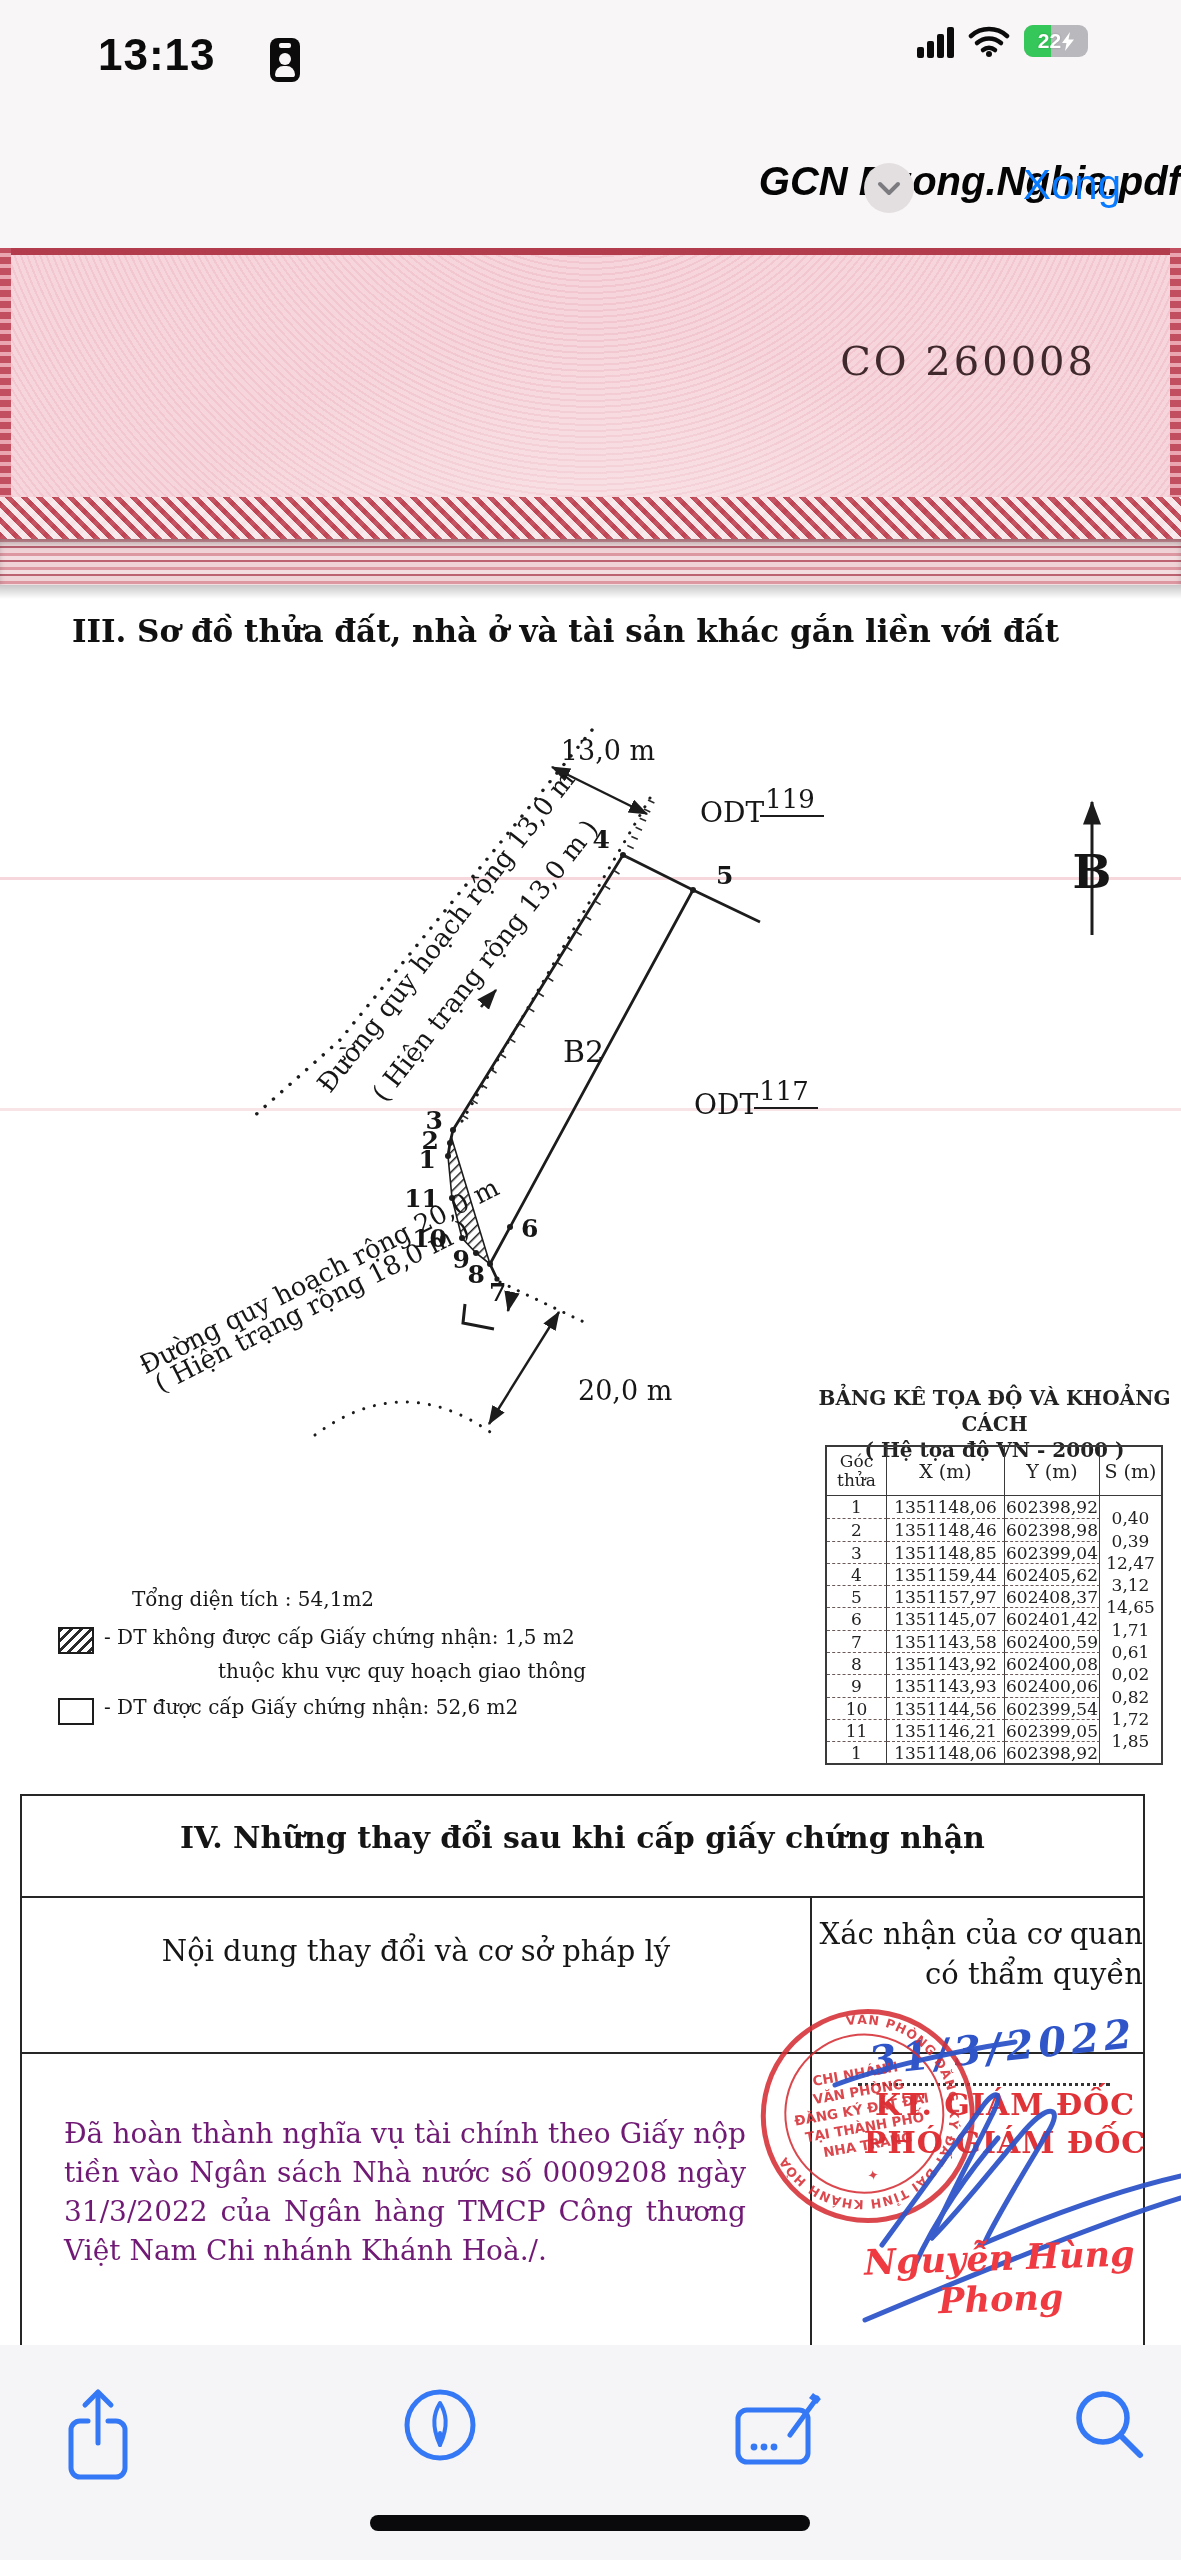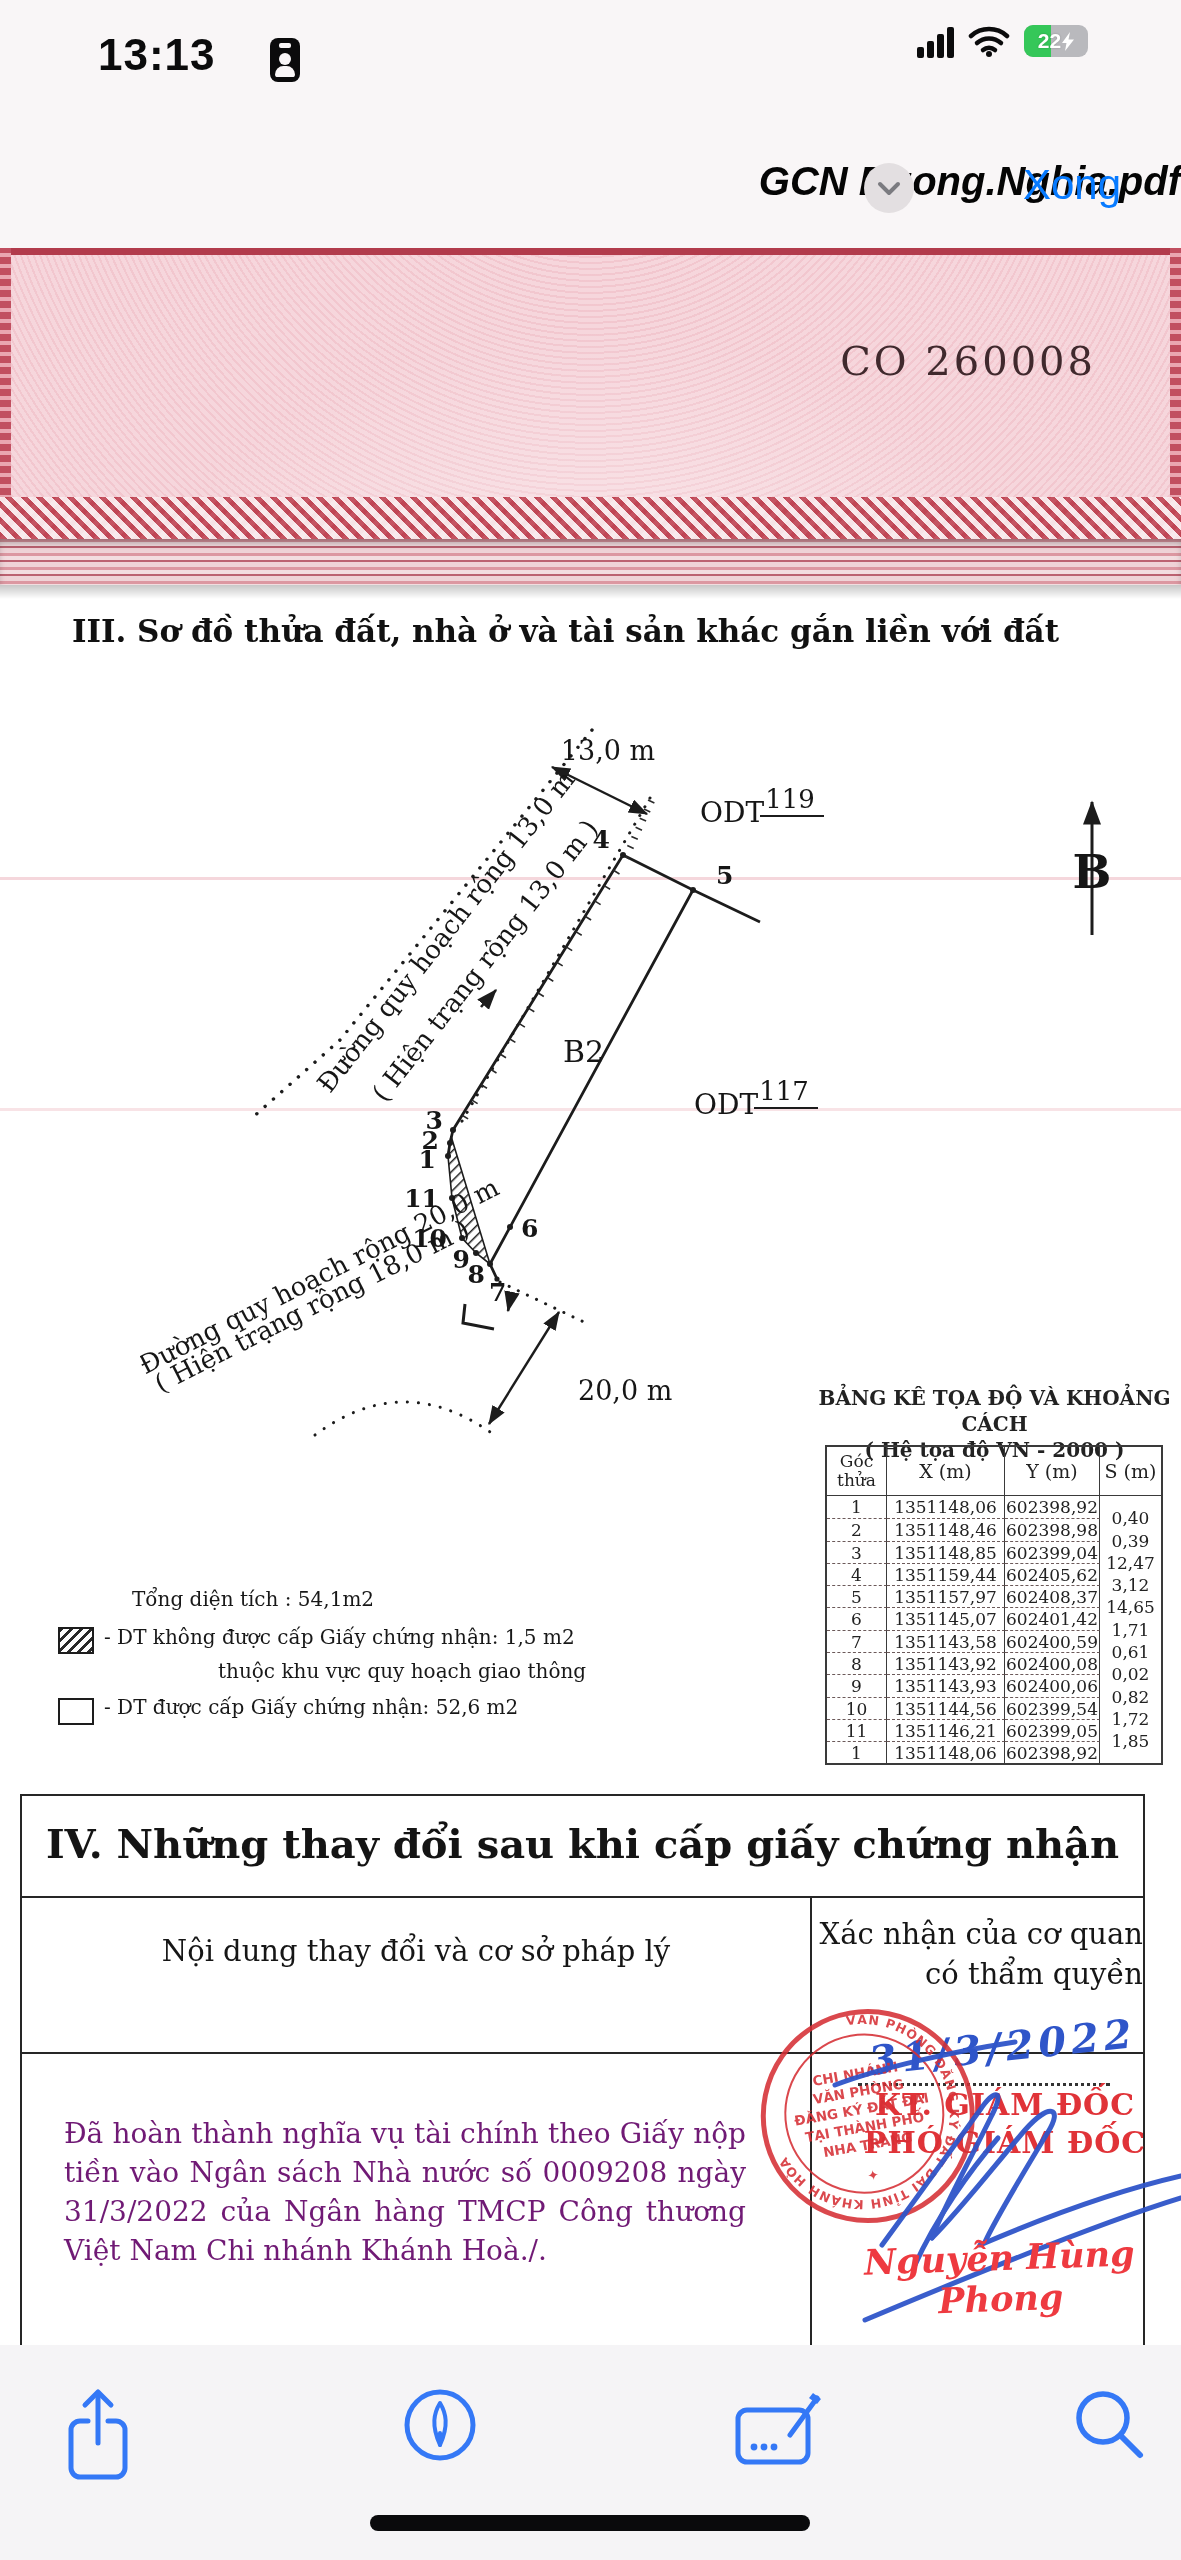--- a/index.html
+++ b/index.html
@@ -68,21 +68,21 @@
   .ct-cell{text-align:center;line-height:22.3px;box-sizing:border-box;}
   .ct-cell.c0,.ct-cell.c1,.ct-cell.c2{border-right:1.4px solid #3a3a3a;}
   .ct-sep .c0,.ct-sep .c1,.ct-sep .c2{border-top:1.2px dashed #6c5a5a;}
   .s-val{display:block;transform:translateY(-11px);}
   
   .lg{position:absolute;font-size:20px;color:#181818;}
   .swatch{position:absolute;width:36px;height:27px;border:2.4px solid #1d1d1d;box-sizing:border-box;background:#fff;}
   .swatch.hatched{background:repeating-linear-gradient(135deg,#2a2a2a 0 2.5px,#fff 2.5px 7px);}
   
   .s4{position:absolute;left:20px;top:1209px;width:1125px;height:1124px;border:2.4px solid #262626;box-sizing:border-box;}
-  .s4-heading{position:absolute;left:0;right:0;top:24px;text-align:center;font-weight:bold;font-size:40px;color:#141414;}
+  .s4-heading{position:absolute;left:0;right:0;top:24px;text-align:center;font-weight:bold;font-size:30px;color:#141414;}
   .s4-line1{position:absolute;left:0;right:0;top:100px;height:2px;background:#262626;}
   .s4-line2{position:absolute;left:0;right:0;top:256px;height:2px;background:#262626;}
   .s4-vdiv{position:absolute;left:788px;top:100px;bottom:0;width:2px;background:#262626;}
   .s4-colL{position:absolute;left:0;width:788px;top:138px;text-align:center;font-size:29px;color:#161616;}
   .s4-colR{position:absolute;left:790px;right:0;top:118px;text-align:right;font-size:29px;color:#161616;line-height:40px;}
   .s4-note{position:absolute;left:42px;top:318px;width:682px;font-size:28px;line-height:39px;
            text-align:justify;color:#701a75;}
   
   .hand-date{position:absolute;left:868px;top:1438px;font-size:40px;font-style:italic;font-weight:bold;
              color:#2f55c9;transform:rotate(-6deg);letter-spacing:5px;}

